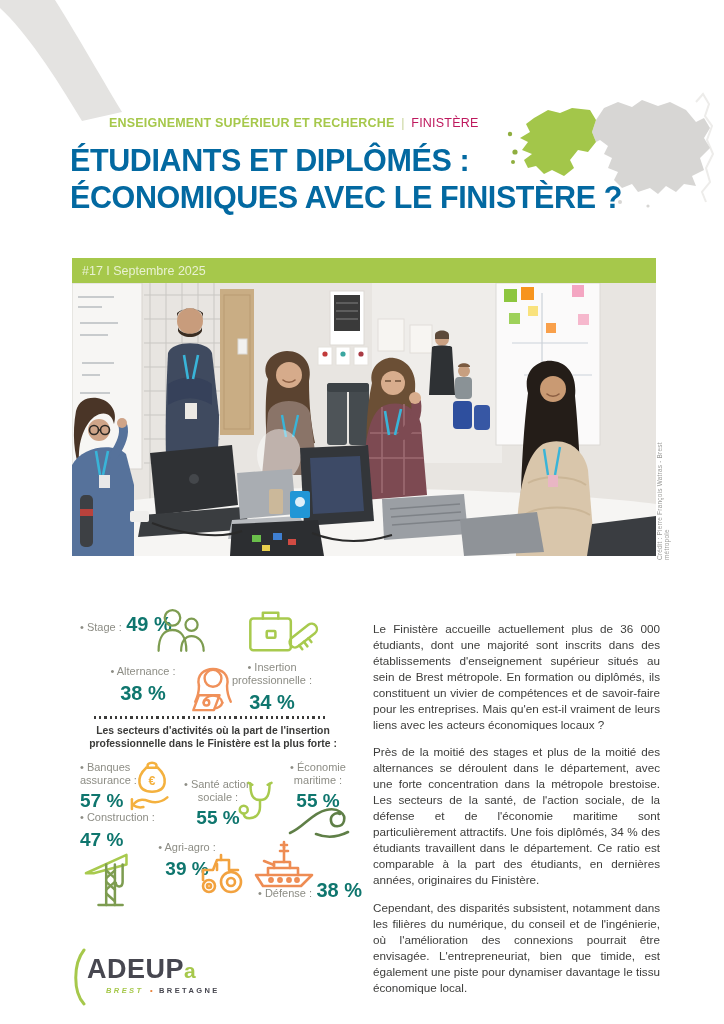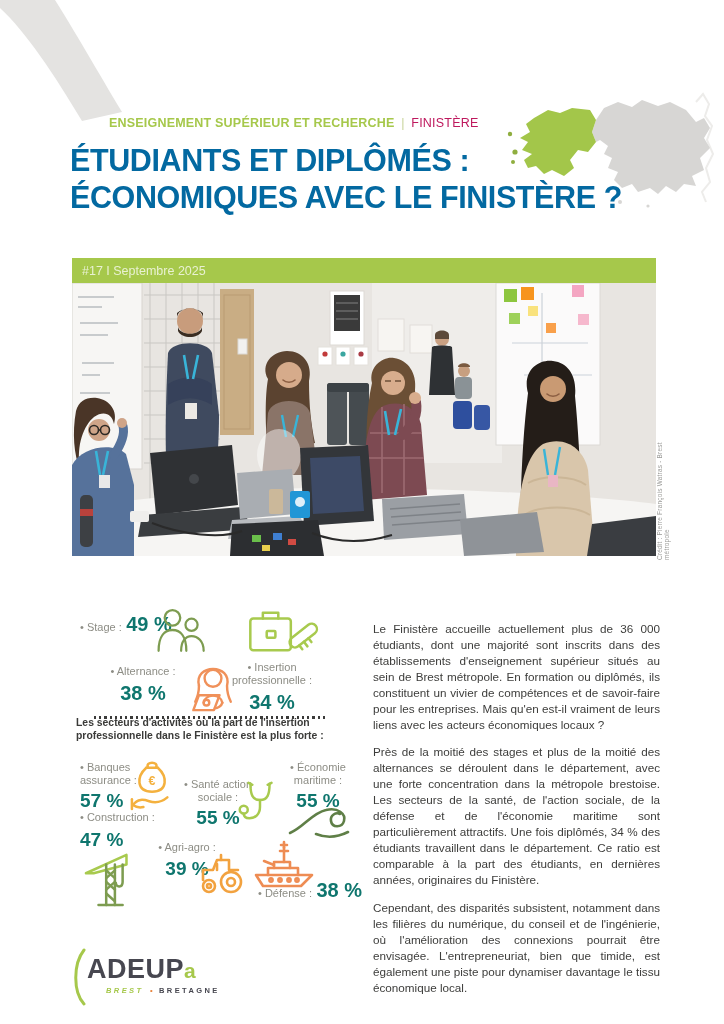--- a/index.html
+++ b/index.html
@@ -269,21 +269,21 @@
       </svg>
     </div>
 
     <div class="abs ctr" style="left:130px;top:86px;width:140px;">
       <div class="lbl" style="width:92px;margin:0 auto;">• Insertion professionnelle :</div>
       <div class="val" style="font-size:20px;margin-top:4px;">34 %</div>
     </div>
 
     <div class="abs dotline" style="left:22px;top:141px;width:234px;"></div>
 
-    <div class="abs sec-head" style="left:4px;top:141px;width:274px;">Les secteurs d'activités où la part de l'insertion professionnelle dans le Finistère est la plus forte :</div>
+    <div class="abs sec-head" style="left:4px;top:149px;width:274px;text-align:center;">Les secteurs d'activités où la part de l'insertion professionnelle dans le Finistère est la plus forte :</div>
 
     <div class="abs" style="left:8px;top:186px;width:70px;">
       <div class="lbl">• Banques assurance :</div>
       <div class="val" style="font-size:19px;margin-top:3px;">57 %</div>
     </div>
     <div class="abs stat-icon" style="left:58px;top:180px;width:46px;height:58px;">
       <svg viewBox="0 0 48 60" fill="none" stroke="#f4b13e" stroke-width="2.6" stroke-linecap="round" stroke-linejoin="round">
         <path d="M19,13 C15,6 31,6 27,13"></path>
         <path d="M17,13 H29"></path>
         <path d="M17,13 C7,22 6,38 23,38 C40,38 39,22 29,13"></path>

